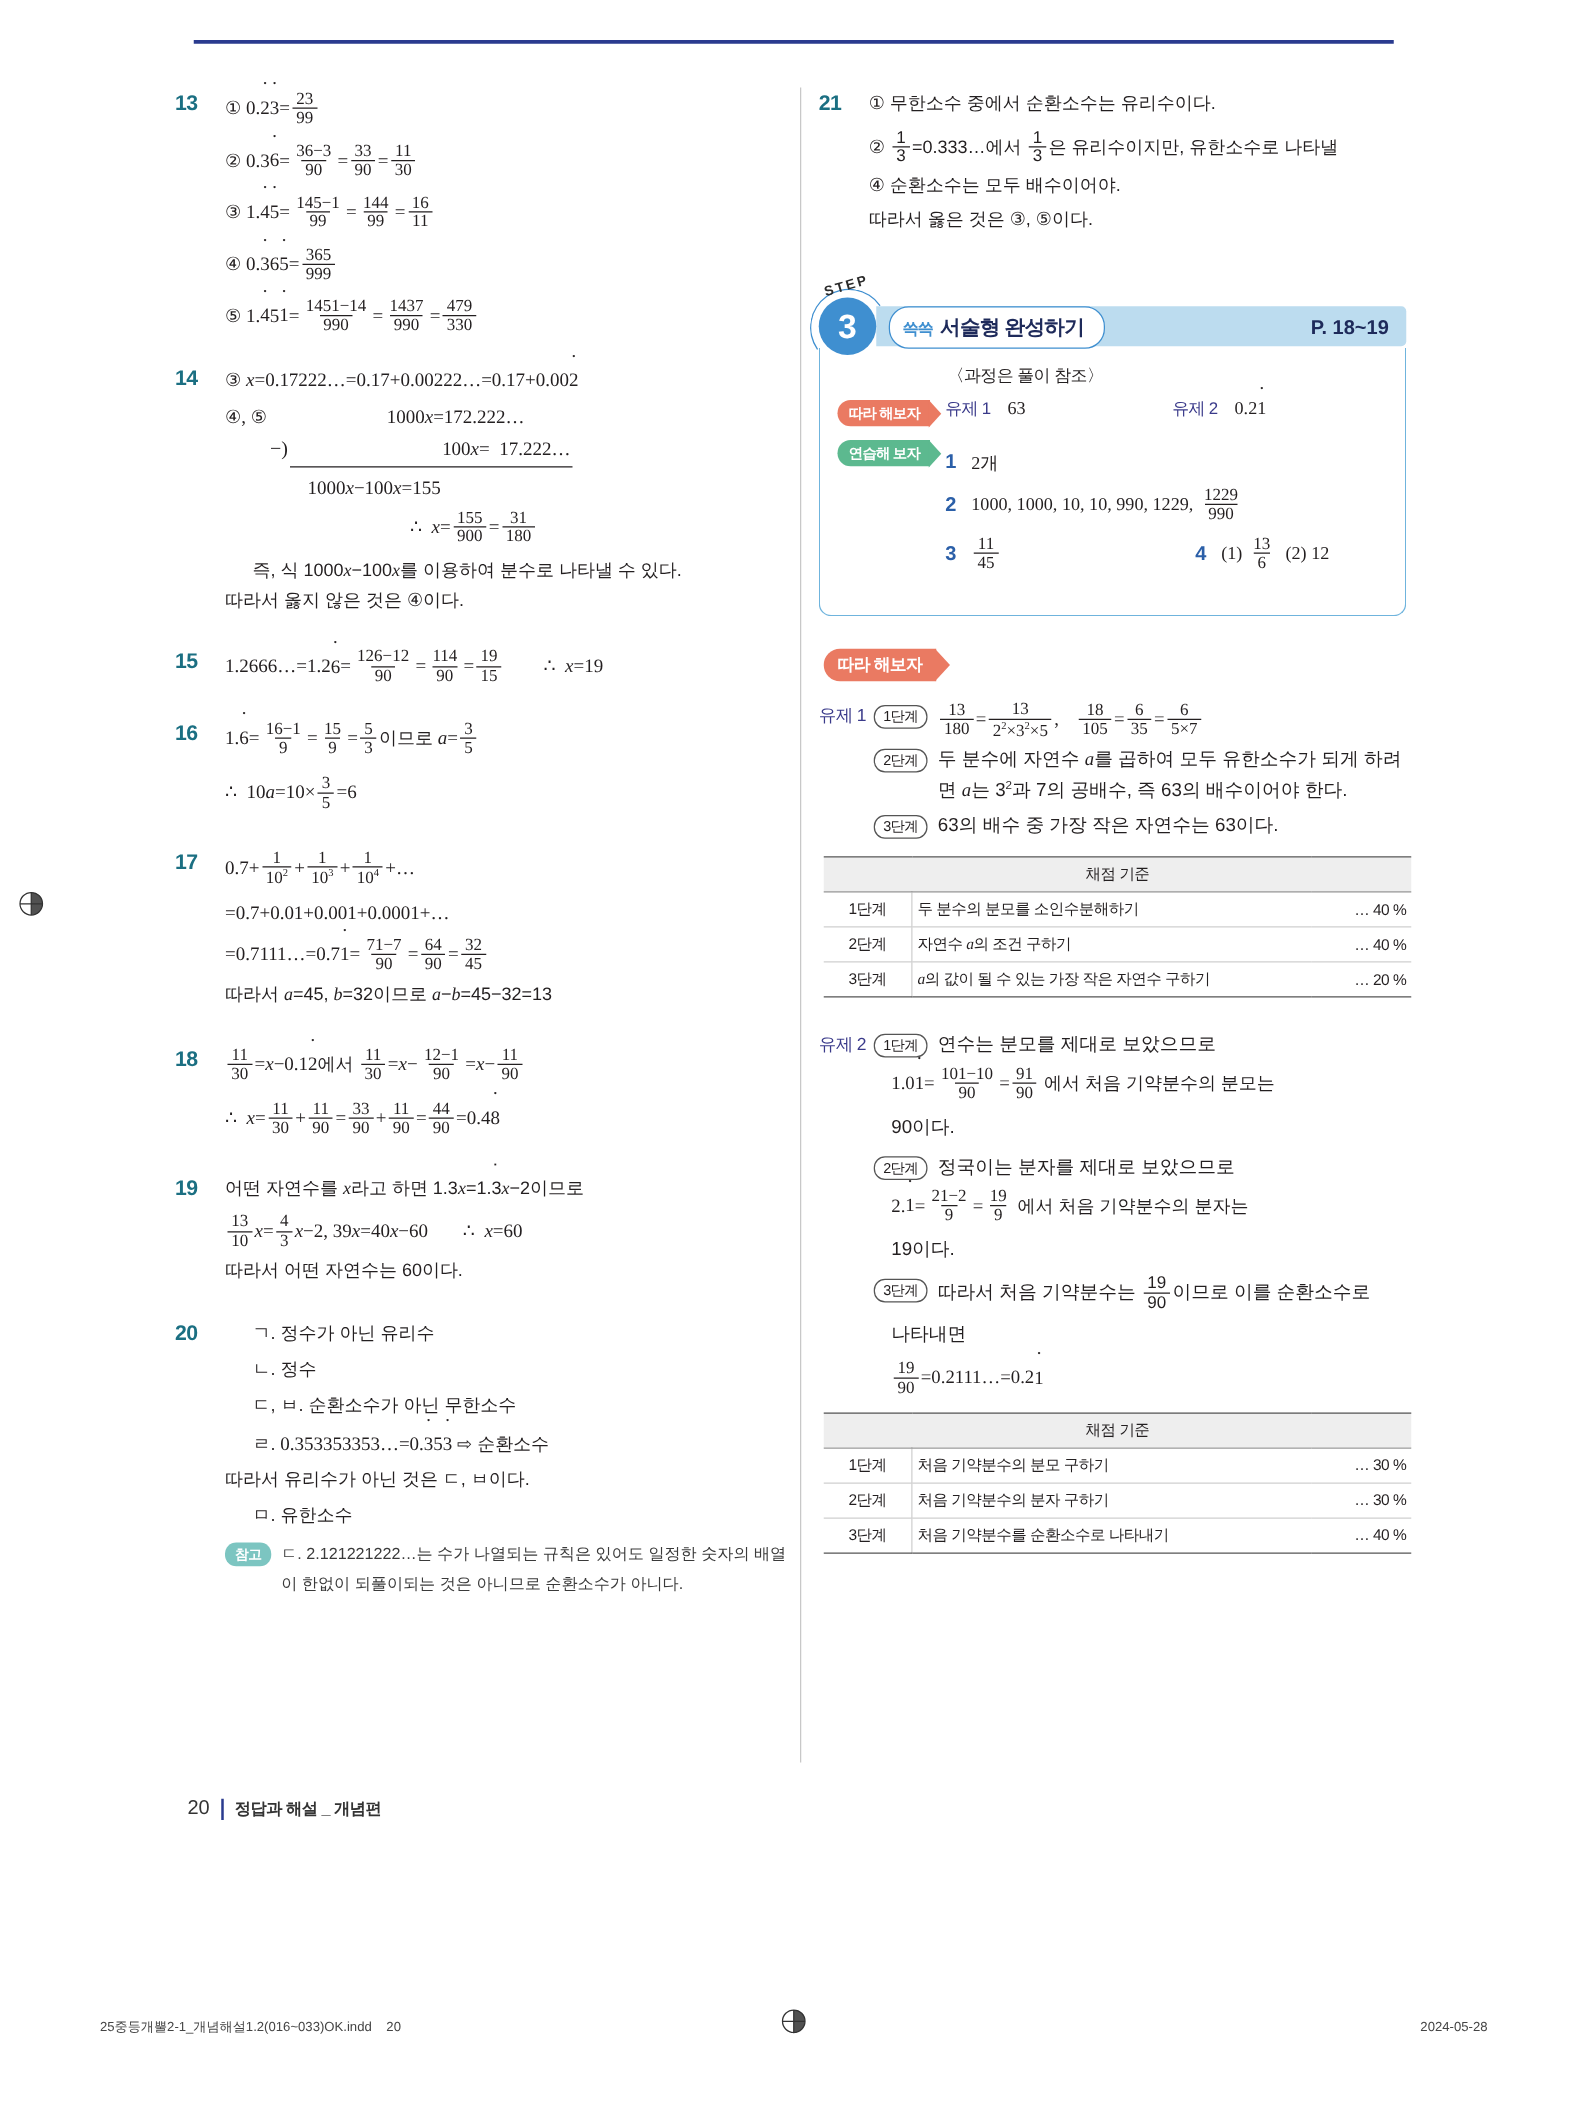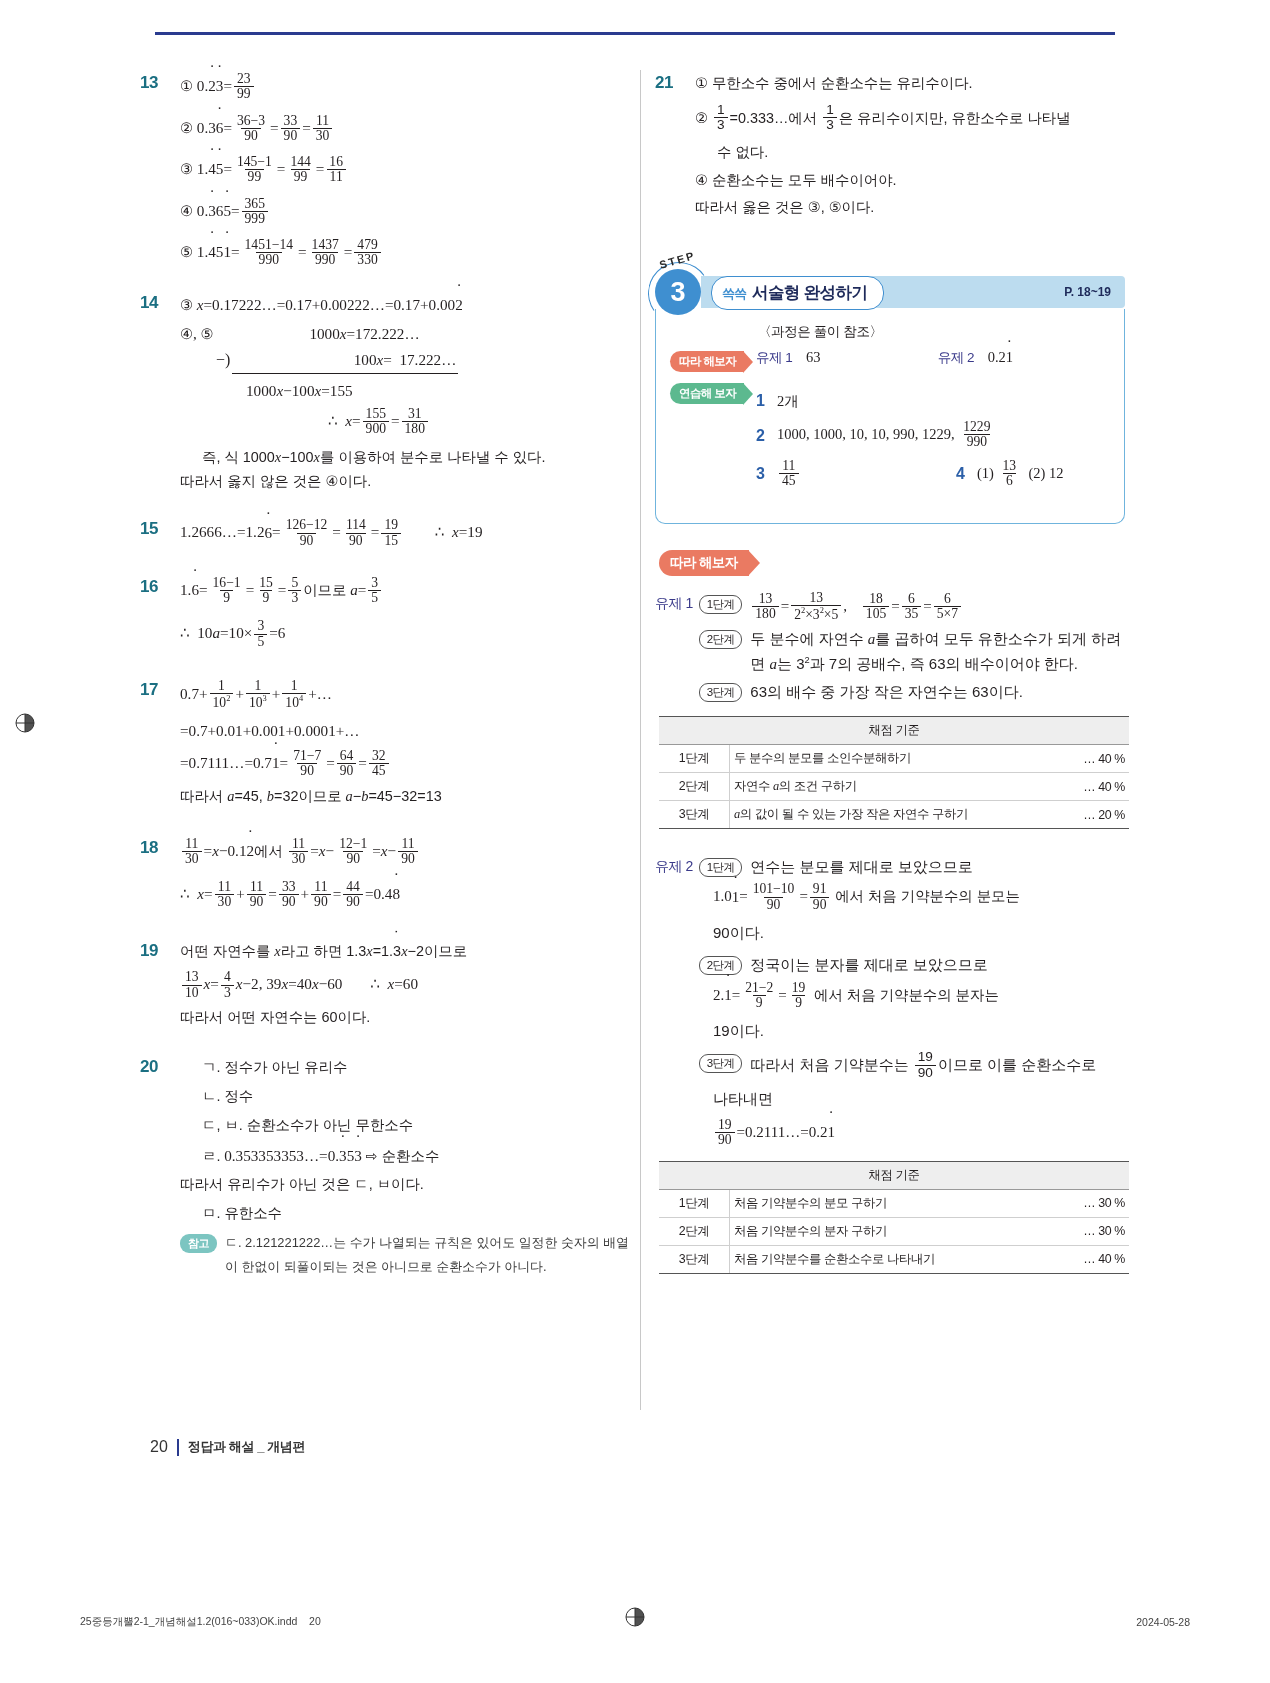--- a/index.html
+++ b/index.html
@@ -65,21 +65,21 @@
         border-radius:0 4px 4px 0;}
   .step-pill{position:absolute;left:56px;top:13px;height:32px;
         border:1.4px solid #3f8fd0;border-radius:16px;background:#fff;
         display:flex;align-items:center;padding:0 16px 0 10px;z-index:2;}
   .step-logo{font-family:"Liberation Sans","DejaVu Sans",sans-serif;font-weight:bold;
         font-size:13px;color:#3f8fd0;letter-spacing:-1px;margin-right:6px;line-height:1;}
   .step-title{font-family:"Liberation Sans","DejaVu Sans",sans-serif;font-weight:bold;
         font-size:16.5px;color:#1e2a5a;letter-spacing:-.6px;}
   .step-page{position:absolute;right:14px;top:22px;
         font-family:"Liberation Sans","DejaVu Sans",sans-serif;font-weight:bold;
-        font-size:12px;color:#1e2a5a;z-index:3;}
+        font-size:16px;color:#1e2a5a;z-index:3;}
 
   
   .ansbox{margin-top:0px;border:1.6px solid #6fb4dd;border-top:none;border-radius:0 0 10px 10px;
         padding:14px 16px 16px 14px;position:relative;background:#fff;}
   .ansbox .hdr{font-family:"Liberation Sans","DejaVu Sans",sans-serif;font-size:13.5px;
         margin-left:88px;margin-bottom:8px;letter-spacing:-.4px;}
   .tagrow{display:flex;align-items:flex-start;margin-bottom:9px;}
   .tag{flex:0 0 auto;color:#fff;font-family:"Liberation Sans","DejaVu Sans",sans-serif;
        font-weight:bold;font-size:11.5px;padding:3px 8px 3px 9px;letter-spacing:-.6px;
        position:relative;margin-right:12px;margin-top:2px;}
@@ -420,21 +420,20 @@
         <div class="line ko">① 무한소수 중에서 순환소수는 유리수이다.</div>
         <div class="line ko" style="margin-top:9px;">
           <span class="cnum">②</span> <span class="frac">
               <span class="num">1</span>
               <span class="den">3</span>
             </span>=0.333…에서 <span class="frac">
               <span class="num">1</span>
               <span class="den">3</span>
             </span>은 유리수이지만, 유한소수로 나타낼
         </div>
-        <div class="line ko indent" style="margin-top:9px;">수 없다.</div>
         <div class="line ko" style="margin-top:6px;">④ 순환소수는 모두 배수이어야.</div>
         <div class="line ko" style="margin-top:5px;">따라서 옳은 것은 ③, ⑤이다.</div>
       </div>
     </div>
 
     
     <div class="step-wrap">
       <div class="step-bar"></div>
       <div class="step-arc"></div>
       <div class="step-pill">

